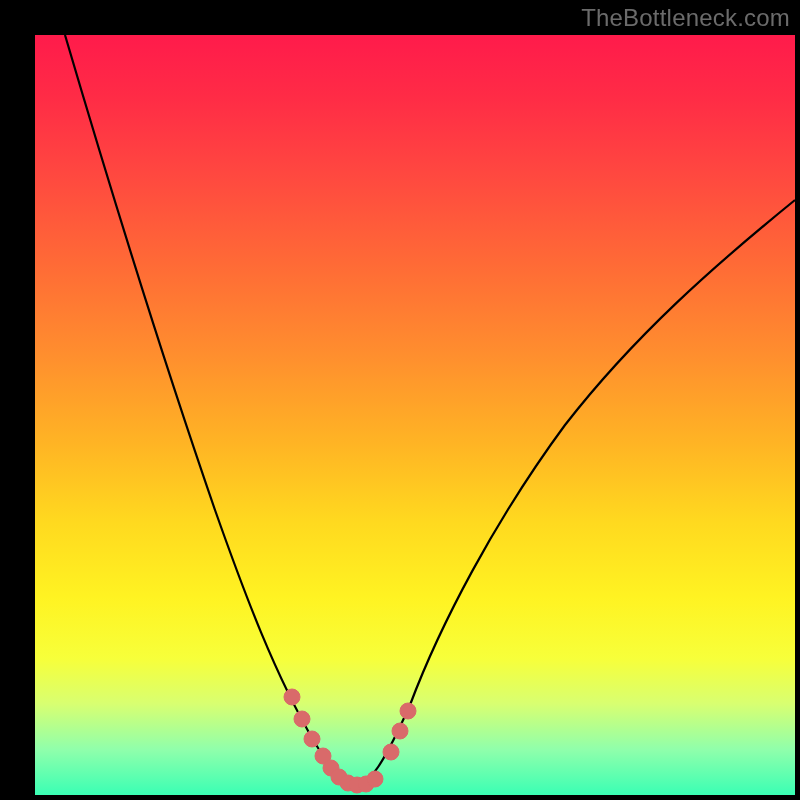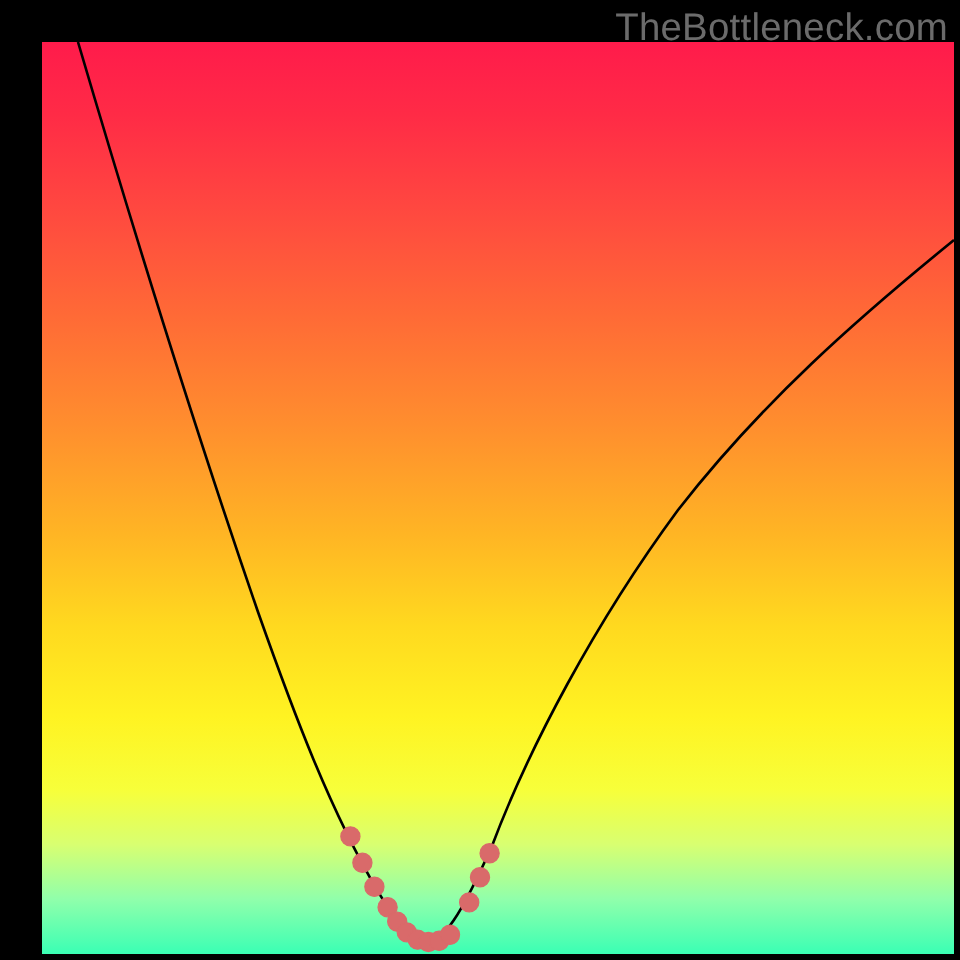--- a/index.html
+++ b/index.html
@@ -14,21 +14,21 @@
   .frame {
     position: absolute;
     inset: 0;
     background: #000;
   }
   .watermark {
     position: absolute;
     top: 4px;
     right: 10px;
     color: #6b6b6b;
-    font-size: 32px;
+    font-size: 24px;
     font-weight: 500;
     letter-spacing: 0.2px;
     z-index: 10;
   }
   .plot {
     position: absolute;
     left: 35px;
     top: 35px;
     width: 760px;
     height: 760px;

